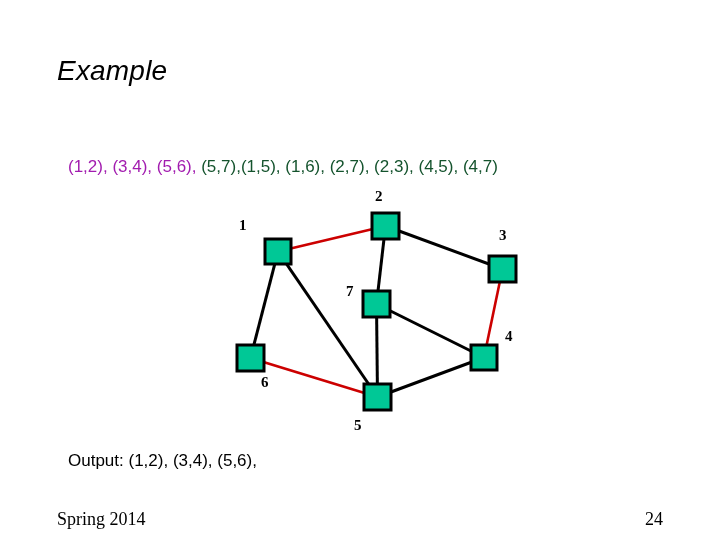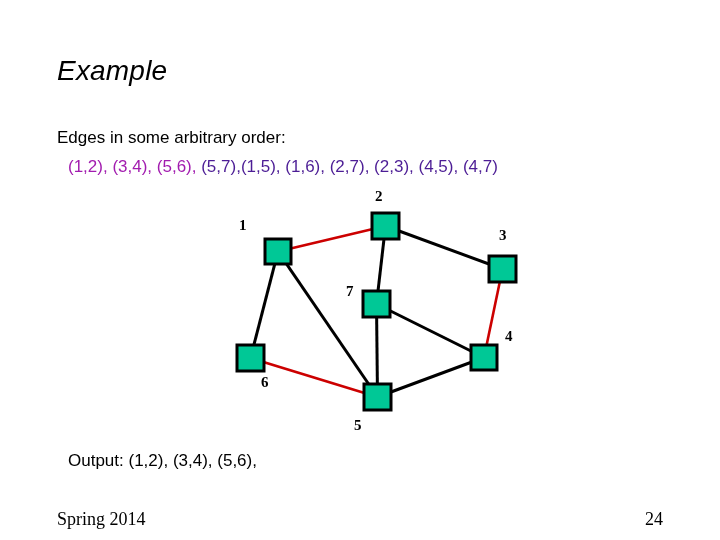--- a/index.html
+++ b/index.html
@@ -55,21 +55,21 @@
     top: 157px;
     font-family: "Liberation Sans", sans-serif;
     font-size: 17px;
     color: #000000;
     white-space: nowrap;
   }
   #edges-list .done {
     color: #a21caf;
   }
   #edges-list .pending {
-    color: #4c1d95;
+    color: #14532d;
   }
 
   #output-line {
     position: absolute;
     left: 68px;
     top: 451px;
     font-family: "Liberation Sans", sans-serif;
     font-size: 17px;
     color: #000000;
     white-space: nowrap;
@@ -110,21 +110,20 @@
   #footer-center{ left: 252px; top: 509px; }
   #footer-right { left: 645px; top: 509px; }
 </style>
 </head>
 <body>
 
 <div id="slide">
 
   <div id="slide-title">Example</div>
 
-  <div id="edges-heading">Edges in some arbitrary order:</div>
 
   <div id="edges-list"><span class="done">(1,2), (3,4), (5,6),</span><span class="pending"> (5,7),(1,5), (1,6), (2,7), (2,3), (4,5), (4,7)</span></div>
 
   <div id="graph">
     <svg width="720" height="540" viewBox="0 0 720 540">
       <g id="edge-layer">
           <line x1="278" y1="251.5" x2="385.5" y2="226" stroke="#cc0000" stroke-width="2.6" stroke-linecap="butt"></line>
           <line x1="502.5" y1="269" x2="484" y2="357.5" stroke="#cc0000" stroke-width="2.6" stroke-linecap="butt"></line>
           <line x1="377.5" y1="397" x2="250.5" y2="358" stroke="#cc0000" stroke-width="2.6" stroke-linecap="butt"></line>
           <line x1="377.5" y1="397" x2="376.5" y2="304" stroke="#000000" stroke-width="3" stroke-linecap="butt"></line>

